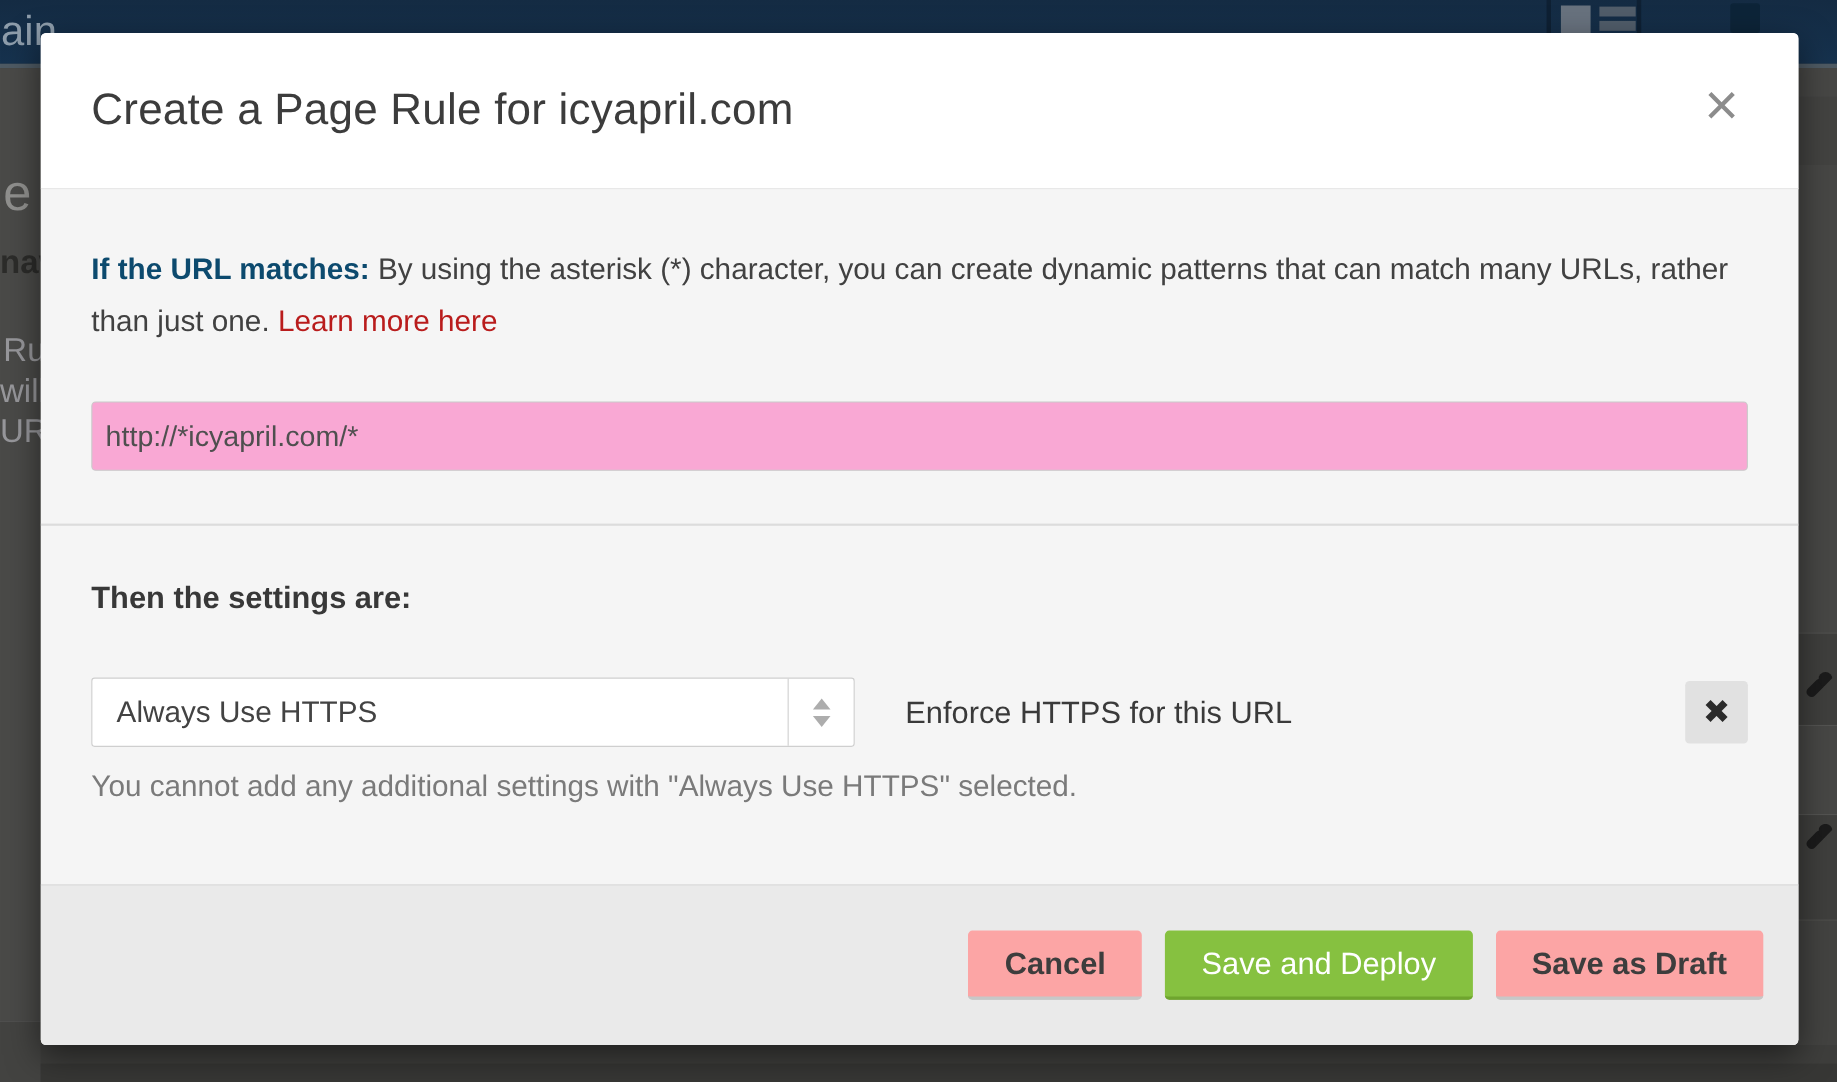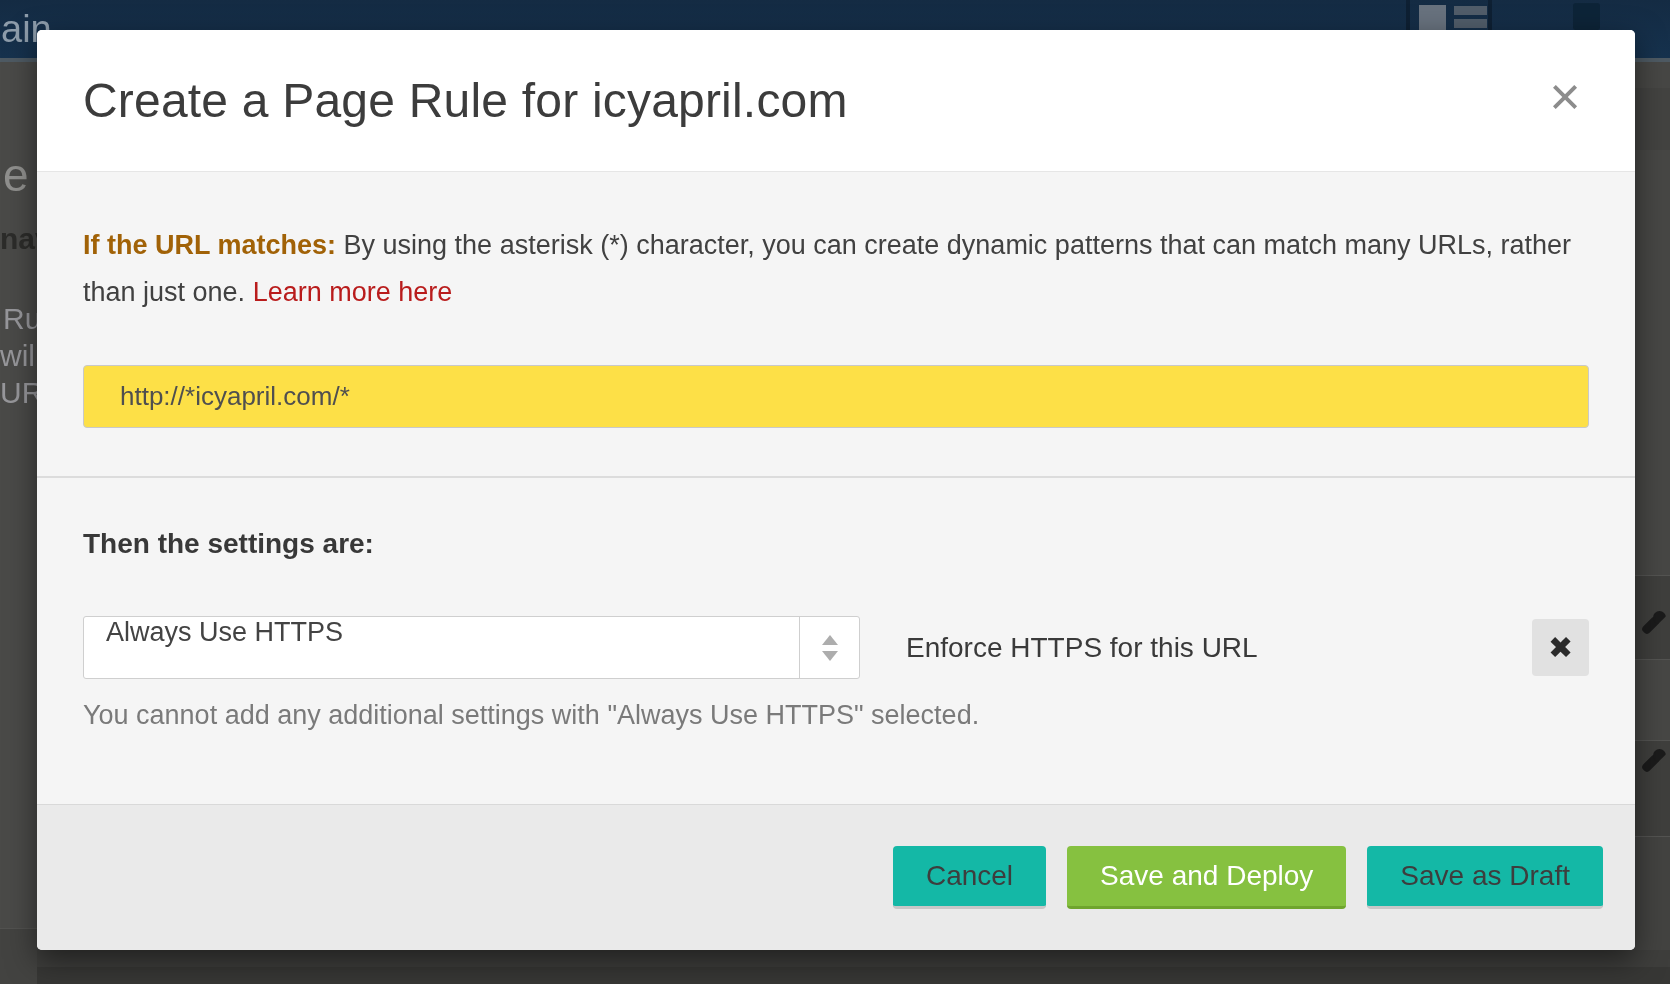--- a/index.html
+++ b/index.html
@@ -43,56 +43,56 @@
   .bottom-strip { position:absolute; left:37px; top:950px; width:1633px; height:34px; background:#3e3e3c; }
   .bottom-seam  { position:absolute; left:0; top:17px; width:1633px; height:17px; background:#373735; }
 
   
   .modal { position:absolute; left:37px; top:30px; width:1598px; height:920px;
            background:#f5f5f5; border-radius:5px; overflow:hidden;
            box-shadow:0 10px 30px rgba(0,0,0,.5); display:flex; flex-direction:column; }
 
   .modal-header { height:142px; background:#ffffff; border-bottom:1px solid #e6e6e6;
                   display:flex; align-items:center; padding:0 46px; position:relative; flex:none; }
-  .modal-title { font-size:48px; font-weight:400; color:#3c3c3c; letter-spacing:.2px; }
+  .modal-title { font-size:40px; font-weight:400; color:#3c3c3c; letter-spacing:.2px; }
   .close-btn { position:absolute; top:38px; right:42px; width:56px; height:56px; border:none;
                background:transparent; cursor:pointer; font-size:54px; line-height:52px;
                color:#8c8c8c; font-family:"Liberation Sans",sans-serif; }
 
   .url-section { padding:50px 46px 48px; border-bottom:2px solid #dcdcdc; flex:none; }
   .url-text { font-size:27px; line-height:47px; color:#414141; max-width:1490px; }
-  .url-text b { color:#a16207; }
+  .url-text b { color:#0c4a6e; }
   .learn-link { color:#b91c1c; text-decoration:none; cursor:pointer; }
-  .url-input { display:block; margin-top:49px; width:1506px; height:63px; background:#fde047;
-               border:1px solid #c9c9c9; border-radius:4px; padding:0 36px; font-size:26px;
+  .url-input { display:block; margin-top:49px; width:1506px; height:63px; background:#f9a8d4;
+               border:1px solid #c9c9c9; border-radius:4px; padding:0 12px; font-size:26px;
                color:#4f4f4f; font-family:"Liberation Sans",sans-serif; outline:none; }
 
   .settings-section { padding:50px 46px 0; flex:1; }
   .settings-heading { font-size:28px; font-weight:bold; color:#383838; }
   .setting-row { margin-top:56px; display:flex; align-items:center; }
-  .setting-select { width:777px; height:63px; background:#fff; border:1px solid #cfcfcf;
-                    border-radius:3px; display:flex; align-items:flex-start; cursor:pointer; }
+  .setting-select { width:694px; height:63px; background:#fff; border:1px solid #cfcfcf;
+                    border-radius:3px; display:flex; align-items:center; cursor:pointer; }
   .select-value { padding-left:22px; font-size:27px; color:#434343; flex:1; }
   .select-spinner { width:60px; height:100%; border-left:1px solid #cfcfcf;
                     display:flex; flex-direction:column; align-items:center; justify-content:center; }
   .tri { width:0; height:0; border-left:8px solid transparent; border-right:8px solid transparent; }
   .tri-up   { border-bottom:10px solid #adadad; margin-bottom:6px; }
   .tri-down { border-top:10px solid #adadad; }
   .setting-desc { margin-left:46px; font-size:28px; color:#3a3a3a; }
   .row-spacer { flex:1; }
   .remove-btn { width:57px; height:57px; background:#e1e1e1; border:none; border-radius:4px;
                 font-size:30px; color:#2b2b2b; cursor:pointer;
                 font-family:"DejaVu Sans","Liberation Sans",sans-serif; }
   .helper-text { margin-top:21px; font-size:27px; color:#7a7a7a; }
 
   .modal-footer { height:146px; background:#eaeaea; border-top:1px solid #d9d9d9; flex:none;
                   display:flex; align-items:center; justify-content:flex-end; padding-right:32px; }
   .btn { height:63px; border:none; border-radius:4px; font-size:28px; padding:0 33px;
          margin-left:21px; cursor:pointer; font-family:"Liberation Sans",sans-serif; }
-  .btn-gray  { background:#14b8a6; color:#3d3d3d; border-bottom:3px solid #c7c7c7; }
+  .btn-gray  { background:#fca5a5; color:#3d3d3d; border-bottom:3px solid #c7c7c7;font-weight:bold; }
   .btn-green { background:#86c140; color:#ffffff; border-bottom:3px solid #6fa52e; }
 </style>
 </head>
 <body>
 
 <div class="bg">
   <div class="topbar">
     <span class="topbar-frag">ain.</span>
     <div class="tb-sep s1"></div>
     <div class="tb-square"></div>

